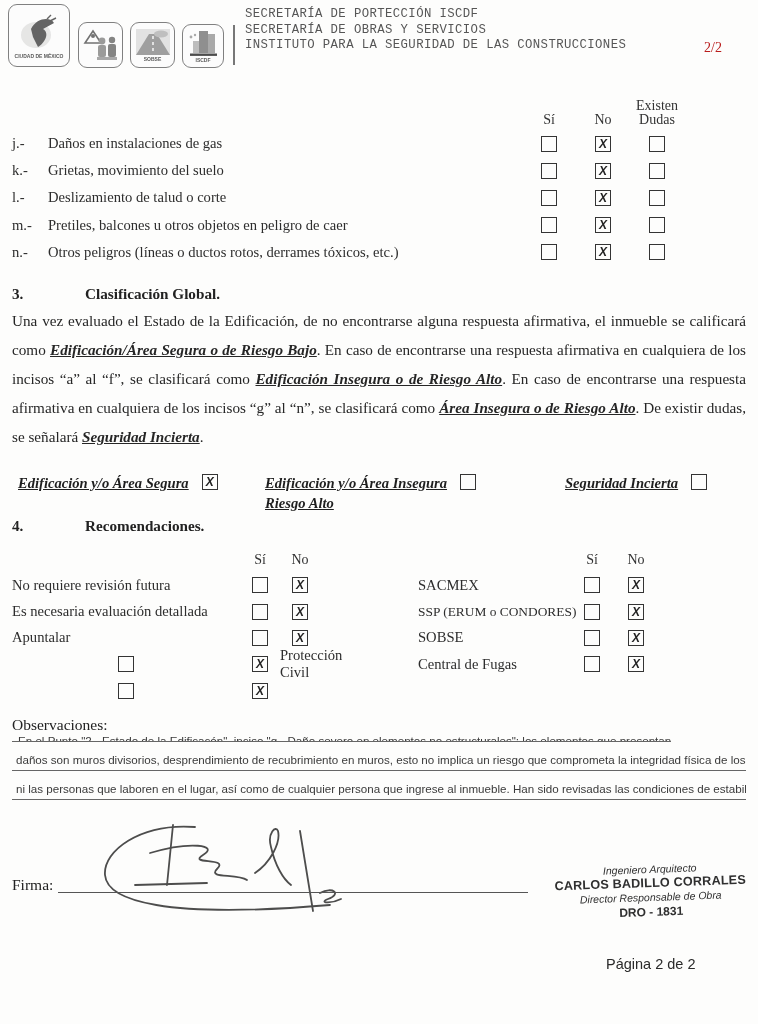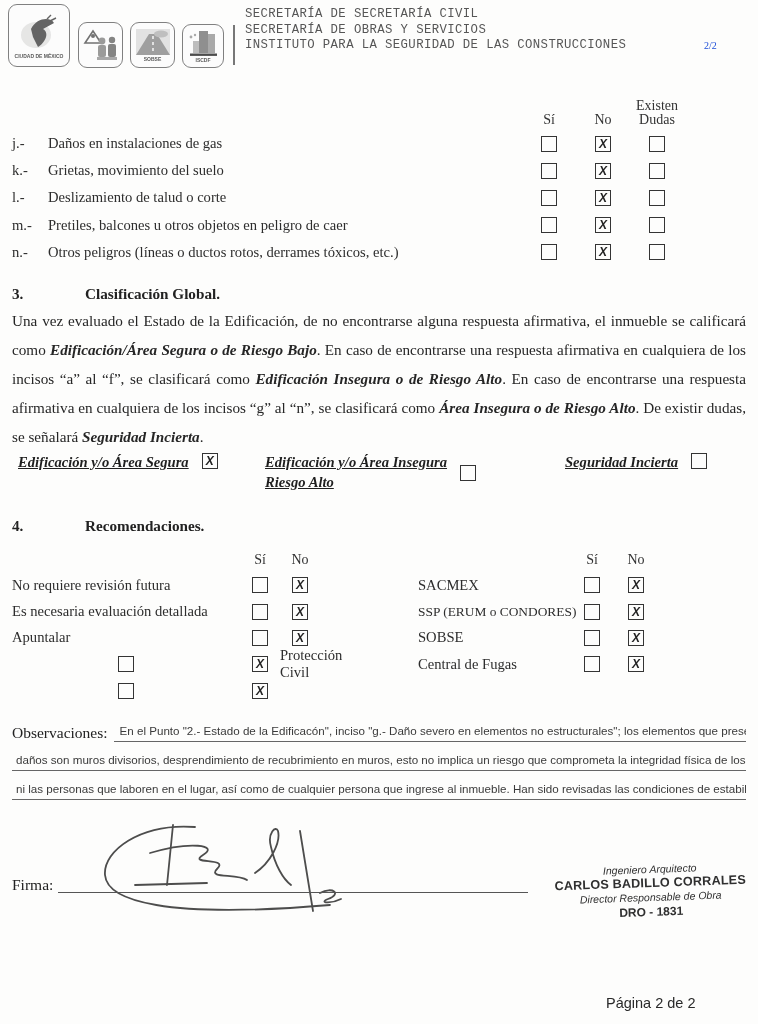--- a/index.html
+++ b/index.html
@@ -20,21 +20,21 @@
     display:flex; flex-direction:column; align-items:center; justify-content:center;
     overflow:hidden; filter: grayscale(1); opacity:.85;
   }
   .logo-cdmx { width:62px; height:63px; margin-top:0; }
   .logo-pc   { width:45px; height:46px; margin-top:18px; margin-left:8px; }
   .logo-sobse{ width:45px; height:46px; margin-top:18px; margin-left:7px; }
   .logo-iscdf{ width:42px; height:44px; margin-top:20px; margin-left:7px; }
   .logo-label { font-family:"Liberation Sans",sans-serif; font-size:5px; font-weight:bold; color:#3c3c3c; line-height:6px; }
   .hdr-divider { position:absolute; top:25px; left:233px; width:1.5px; height:40px; background:#777; }
   .agency { position:absolute; top:7px; left:245px; font-family:"Liberation Mono","DejaVu Sans Mono",monospace; font-size:12.3px; line-height:15.5px; color:#565656; letter-spacing:.4px; white-space:nowrap; }
-  .page-indicator { position:absolute; top:40px; left:704px; font-size:10px; color:#1d4ed8; }
+  .page-indicator { position:absolute; top:40px; left:704px; font-size:14px; color:#b91c1c; }
 
   
   .chk-grid {
     position:absolute; top:96px; left:12px; width:672px;
     display:grid; grid-template-columns: 1fr 54px 54px 54px;
     grid-template-rows: 34px; grid-auto-rows: 27.2px; align-items:center;
     font-size:14.6px;
   }
   .chk-head { align-self:end; text-align:center; font-size:14px; line-height:13.5px; padding-bottom:4px; color:#333; }
   .chk-label-cell { display:flex; }
@@ -48,43 +48,43 @@
 
   
   .sec-head { position:absolute; left:12px; display:flex; font-weight:bold; font-size:15.2px; color:#222; }
   .sec-head .num { width:73px; }
   .sec3 { top:285px; }
   .sec4 { top:517px; }
   .paragraph {
     position:absolute; top:306px; left:12px; width:734px;
     font-size:15.2px; line-height:29px; text-align:justify; color:#262626;
   }
-  .emph { font-weight:bold; font-style:italic; }
+  .emph { font-weight:bold; font-style:italic; text-decoration:underline; }
 
   
   .class-row { position:absolute; top:452px; left:0; width:758px; height:44px; }
-  .opt { position:absolute; display:flex; gap:13px; }
-  .opt-1 { left:18px; }  .opt-2 { left:265px;align-items:center; } .opt-3 { left:565px; }
+  .opt { position:absolute; display:flex; gap:13px;margin-top:21px; }
+  .opt-1 { left:18px; }  .opt-2 { left:265px; } .opt-3 { left:565px; }
   .opt .lines { font-weight:bold; font-style:italic; text-decoration:underline; font-size:14.6px; line-height:20px; color:#1f1f1f; }
   .opt .box { margin-top:1px; }
 
   
   .rec-grid {
     position:absolute; top:546px;
     display:grid; grid-template-rows:26px; grid-auto-rows:26.4px; align-items:center;
     font-size:14.6px;
   }
   .rec-left  { left:12px;  grid-template-columns: 228px 40px 40px; }
   .rec-right { left:418px; grid-template-columns: 152px 44px 44px; }
   .rec-head { align-self:end; text-align:center; font-size:14px; padding-bottom:4px; color:#333; }
   .rec-box-cell { display:flex; justify-content:center; }
 
   
   .obs { position:absolute; top:716px; left:12px; width:734px; font-size:15.5px; }
-  .obs-row1 { display:flex; align-items:flex-end; height:26px; }
+  .obs-row1 { display:flex; align-items:flex-start; height:26px;flex-direction:column; }
   .obs-label { white-space:nowrap; padding-right:6px; color:#222; }
   .obs-fill, .obs-line {
     border-bottom:1.1px solid #666;
     font-family:"Liberation Sans",sans-serif; font-size:11.6px; color:#3a3a3a;
     white-space:nowrap; overflow:hidden;
   }
   .obs-fill { flex:1; padding:0 0 4px 6px; }
   .obs-line { padding:11px 0 4px 4px; }
 
   
@@ -94,21 +94,21 @@
   .stamp {
     position:absolute; top:863px; left:548px; width:205px; text-align:center;
     font-family:"Liberation Sans",sans-serif; color:#2f2f2f; transform:rotate(-2deg);
   }
   .stamp .s-title { font-style:italic; font-size:10.5px; }
   .stamp .s-name  { font-weight:bold; font-size:12.6px; letter-spacing:.2px; margin-top:1px; }
   .stamp .s-role  { font-style:italic; font-size:10.5px; margin-top:1px; }
   .stamp .s-num   { font-weight:bold; font-size:12px; margin-top:2px; }
 
   
-  .footer { position:absolute; top:995px; left:606px; font-family:"Liberation Sans",sans-serif; font-size:14.5px; color:#2a2a2a;text-align:right; }
+  .footer { position:absolute; top:956px; left:606px; font-family:"Liberation Sans",sans-serif; font-size:14.5px; color:#2a2a2a;text-align:right; }
 </style>
 </head>
 <body>
 
 <div class="page">
 
   <div class="logos">
     <div class="logo logo-cdmx">
       <svg width="44" height="40" viewBox="0 0 44 40">
         <ellipse cx="19" cy="22" rx="15" ry="13" fill="#e2e2e2"></ellipse>
@@ -144,21 +144,21 @@
         <rect x="6" y="12" width="6" height="12" fill="#b3b3b3"></rect>
         <circle cx="4" cy="8" r="1.4" fill="#9b9b9b"></circle>
           <circle cx="8" cy="6" r="1.2" fill="#9b9b9b"></circle>
         <rect x="3" y="24.5" width="27" height="2.4" fill="#2e2e2e"></rect>
       </svg>
       <span class="logo-label">ISCDF</span>
     </div>
   </div>
   <div class="hdr-divider"></div>
   <div class="agency">
-    <div>SECRETARÍA DE SECRETARÍA CIVIL</div>
+    <div>SECRETARÍA DE PORTECCIÓN ISCDF</div>
     <div>SECRETARÍA DE OBRAS Y SERVICIOS</div>
     <div>INSTITUTO PARA LA SEGURIDAD DE LAS CONSTRUCCIONES</div>
   </div>
   <div class="page-indicator">2/2</div>
 
   <div class="chk-grid">
     <div></div>
     <div class="chk-head">Sí</div>
     <div class="chk-head">No</div>
     <div class="chk-head">Existen Dudas</div>

